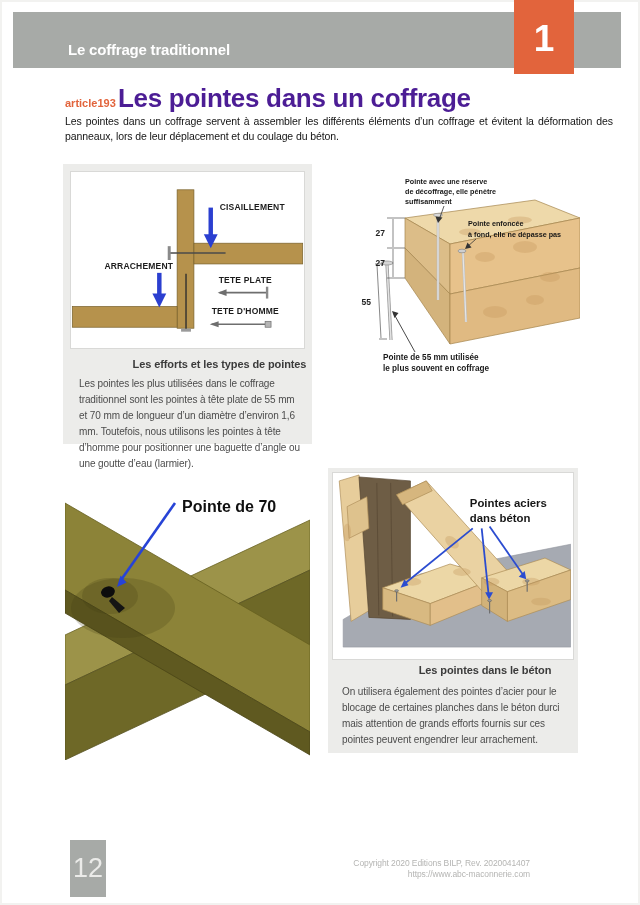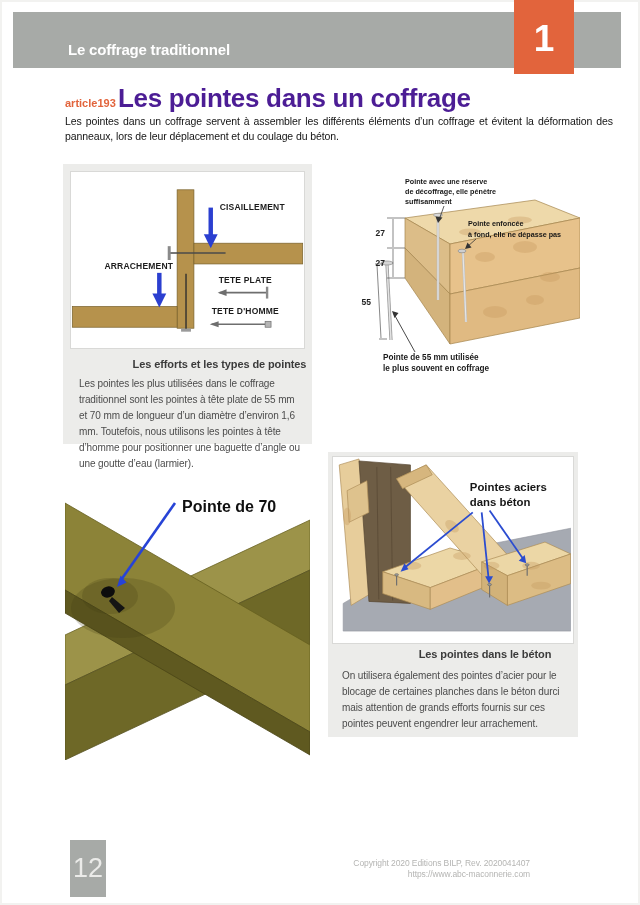--- a/index.html
+++ b/index.html
@@ -15,21 +15,21 @@
   .chapter-num{font-size:37px;font-weight:bold;color:#ffffff;padding-top:4px;}
   
   .article-ref{position:absolute;left:65px;top:97px;font-size:11px;font-weight:bold;color:#e2643c;}
   .page-title{position:absolute;left:118px;top:83px;font-size:26px;font-weight:bold;color:#4c1d95;letter-spacing:-0.3px;}
   
   .intro{position:absolute;left:65px;top:114px;width:548px;font-size:10.5px;line-height:14.5px;color:#141414;letter-spacing:-0.1px;}
   .intro p{margin:0;text-align:justify;}
   
   .card{position:absolute;background:#ececea;}
   .card-efforts{left:63px;top:164px;width:249px;height:280px;}
-  .card-beton{left:328px;top:452px;width:250px;height:285px;}
+  .card-beton{left:328px;top:468px;width:250px;height:285px;}
   .fig-frame{position:absolute;background:#ffffff;border:1px solid #d9d9d7;}
   .frame-efforts{left:7px;top:7px;width:233px;height:176px;}
   .frame-beton{left:4px;top:4px;width:240px;height:186px;}
   .card-caption{position:absolute;left:0;width:100%;text-align:center;font-size:11px;font-weight:bold;color:#3b3b3b;letter-spacing:-0.1px;margin-left:32px;}
   .caption-efforts{top:194px;}
   .caption-beton{top:196px;}
   .card-body{position:absolute;font-size:10px;line-height:16px;color:#4c4c4c;letter-spacing:-0.1px;}
   .body-efforts{left:16px;top:212px;width:224px;}
   .body-beton{left:14px;top:216px;width:225px;}
   

